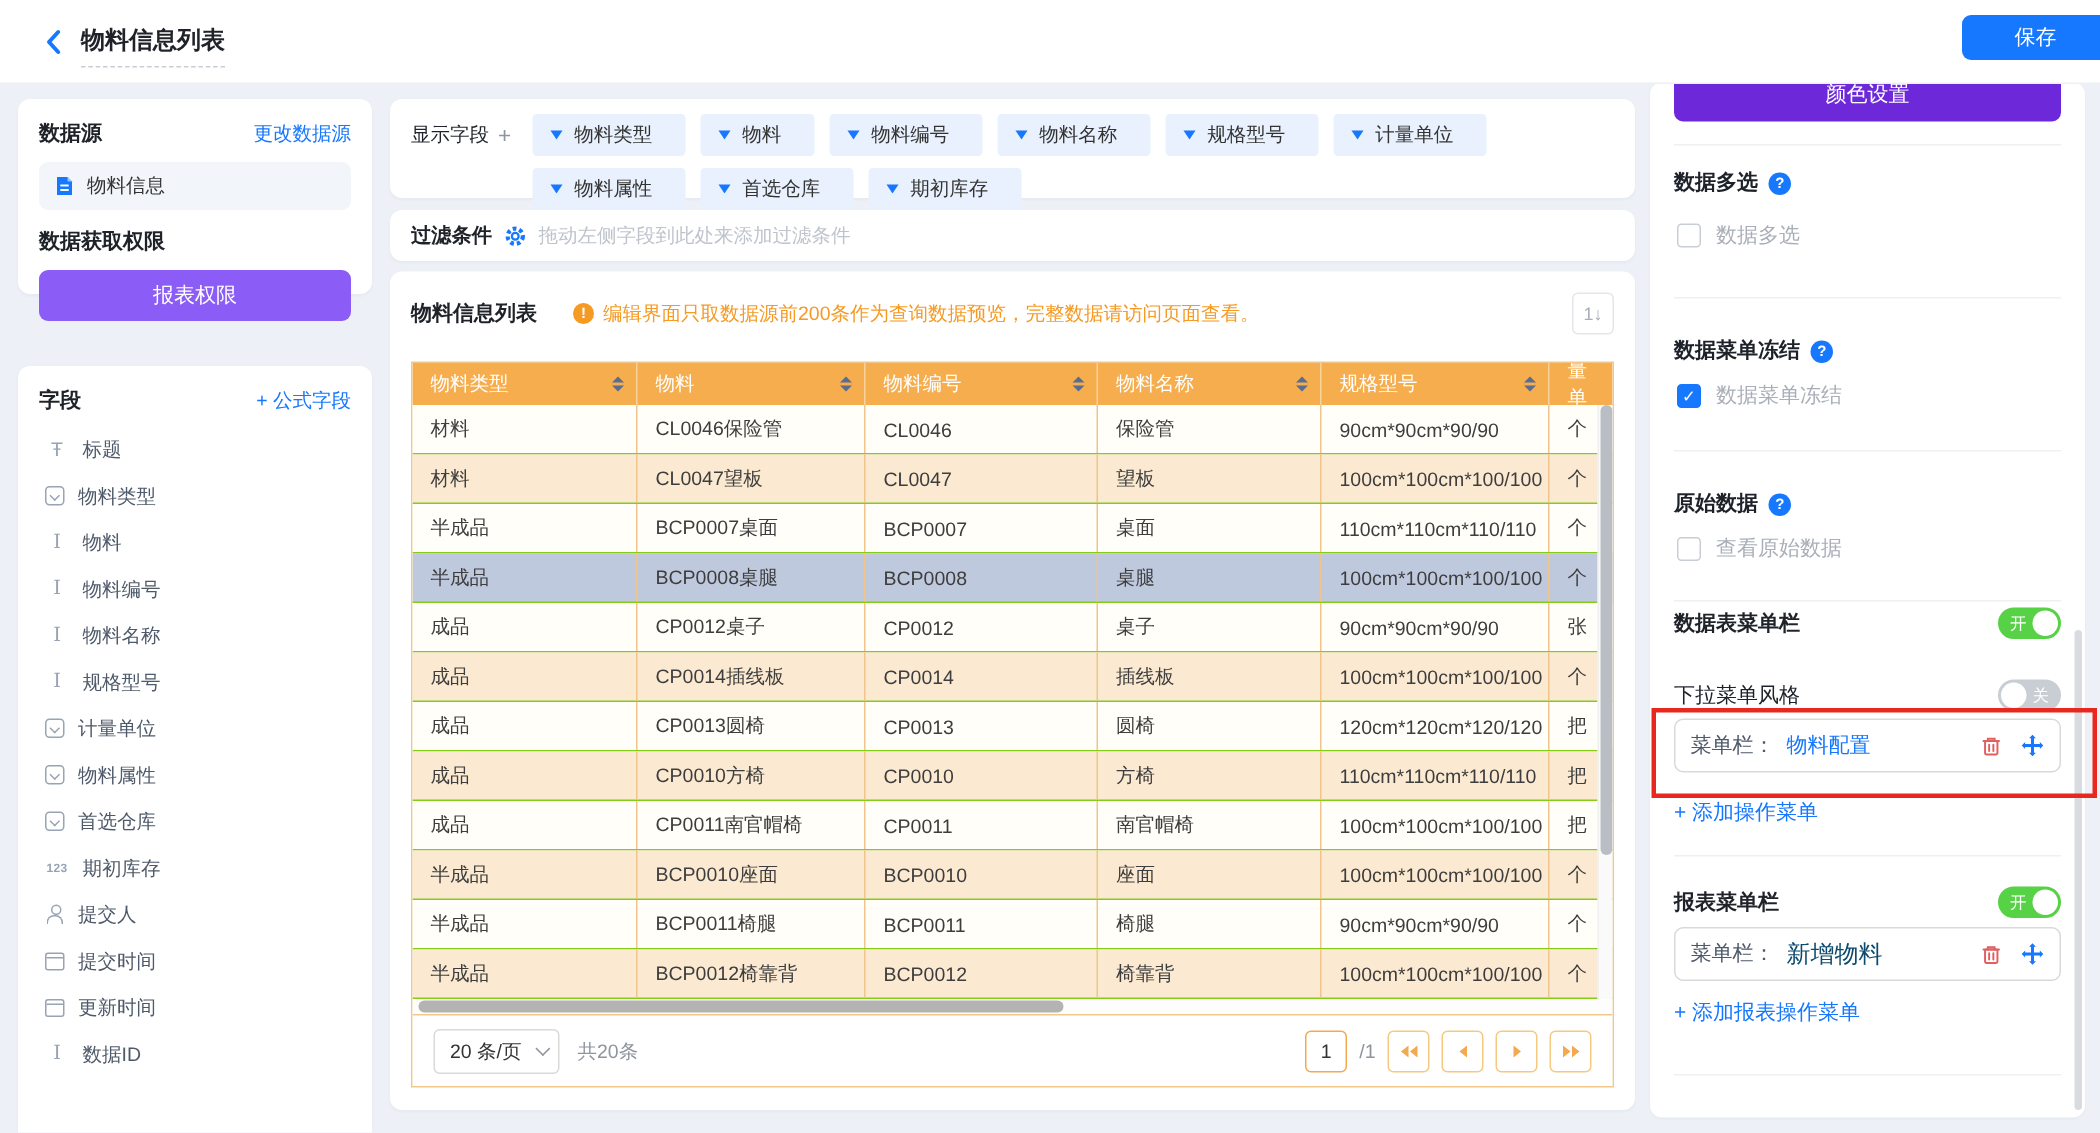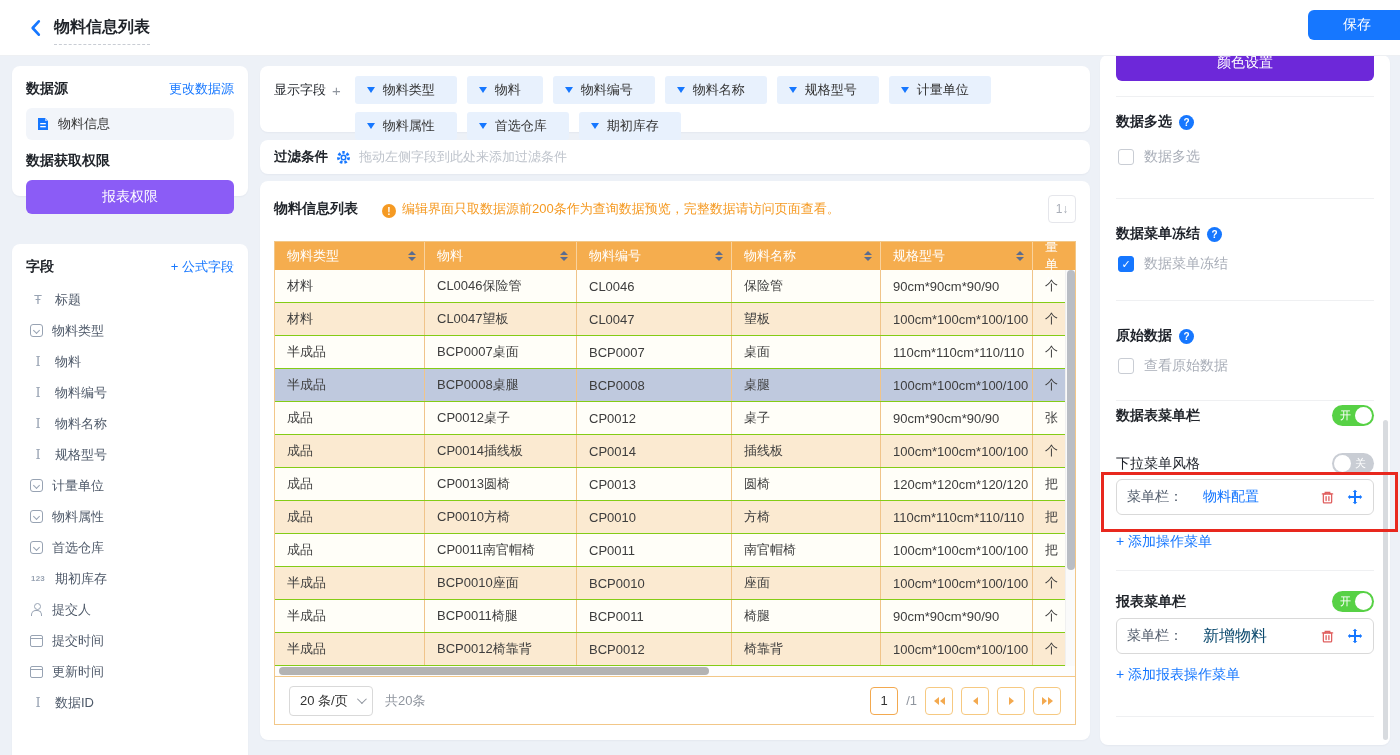--- a/index.html
+++ b/index.html
@@ -48,21 +48,21 @@
   .tag { background:#e8f1fd; border-radius:3px; height:28px; display:inline-flex; align-items:center; gap:8px; padding:0 22px 0 12px; color:#333; cursor:pointer; }
   .tag .tri { width:0; height:0; border-left:4.5px solid transparent; border-right:4.5px solid transparent; border-top:6px solid #1677ff; }
 
   .filter-card { left:260px; top:140px; width:830px; height:34px; padding:0 14px; display:flex; align-items:center; gap:8px; }
   .filter-title { font-weight:700; font-size:13.5px; }
   .filter-ph { color:#bfc4cc; }
 
   .table-card { left:260px; top:181px; width:830px; height:559px; padding:14px; }
   .tbl-titlebar { display:flex; align-items:center; height:28px; }
   .tbl-title { font-size:14px; font-weight:600; margin-right:24px; }
-  .warn { display:flex; align-items:flex-end; gap:6px; color:#f59a23; }
+  .warn { display:flex; align-items:center; gap:6px; color:#f59a23; }
   .warn-ico { width:14px; height:14px; border-radius:50%; background:#f59a23; color:#fff; font-size:10px; font-weight:700; display:inline-flex; align-items:center; justify-content:center; flex:none; }
   .warn-ico::after { content:"!"; }
   .sort-tool { margin-left:auto; width:28px; height:28px; border:1px solid #e5e6eb; border-radius:4px; color:#a9aeb8; display:flex; align-items:center; justify-content:center; font-size:12px; cursor:pointer; background:#fff; }
 
   .tbl-wrap { position:relative; margin-top:18px; height:484px; border:1px solid #f2c788; overflow:hidden; background:#fff; }
   .thead { display:flex; height:28px; background:#f5ad4e; }
   .hcell { display:flex; align-items:center; justify-content:space-between; padding:0 8px 0 12px; color:#fff; font-size:13px; border-right:1px solid rgba(255,255,255,.45); cursor:pointer; }
   .sorts { display:flex; flex-direction:column; gap:2px; }
   .sorts i { width:0; height:0; border-left:4px solid transparent; border-right:4px solid transparent; display:block; }
   .sorts .up { border-bottom:4.5px solid #5b6c8f; }
@@ -102,21 +102,21 @@
   .cbox.checked { background:#1677ff; border-color:#1677ff; color:#fff; font-size:11px; }
   .cbox.checked::after { content:"✓"; }
   .toggle { width:42px; height:21px; border-radius:11px; position:relative; cursor:pointer; flex:none; }
   .toggle.on { background:#57d145; }
   .toggle.on .knob { position:absolute; right:2px; top:2px; width:17px; height:17px; border-radius:50%; background:#fff; }
   .toggle.on .tg-label { position:absolute; left:8px; top:3px; color:#fff; font-size:11px; }
   .toggle.off { background:#c9cdd4; }
   .toggle.off .knob { position:absolute; left:2px; top:2px; width:17px; height:17px; border-radius:50%; background:#fff; }
   .toggle.off .tg-label { position:absolute; right:8px; top:3px; color:#fff; font-size:11px; }
   .row-between { position:absolute; left:16px; right:16px; display:flex; align-items:center; justify-content:space-between; }
-  .menu-box { position:absolute; left:16px; right:16px; height:36px; border:1px solid #d9d9d9; border-radius:6px; background:#fff; display:flex; align-items:center; padding:0 10px; gap:20px; }
+  .menu-box { position:absolute; left:16px; right:16px; height:36px; border:1px solid #d9d9d9; border-radius:6px; background:#fff; display:flex; align-items:center; padding:0 10px; gap:8px; }
   .menu-prefix { color:#4e5969; font-size:14px; }
   .menu-name-link { color:#1677ff; font-size:14px; cursor:pointer; }
   .menu-name-gray { color:#0c4a6e; font-size:16px; }
   .mb-icons { margin-left:auto; display:flex; align-items:center; gap:12px; }
   .ico-btn { display:inline-flex; cursor:pointer; }
   .add-link { position:absolute; left:16px; color:#1677ff; font-size:14px; cursor:pointer; }
   .rp-scroll { position:absolute; right:2px; top:365px; width:5px; height:320px; background:#d8dbdf; border-radius:3px; cursor:pointer; }
 
   .ann-red { position:absolute; left:1101px; top:472px; width:297px; height:60px; border:3px solid #e8281e; z-index:20; pointer-events:none; }
 </style>

